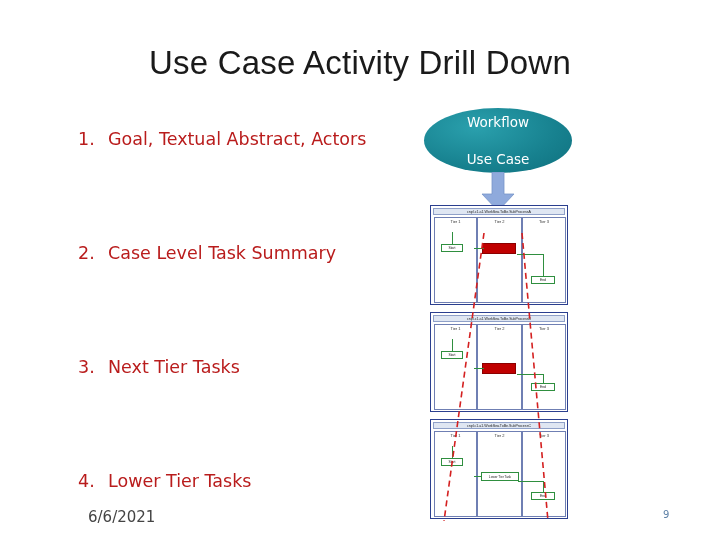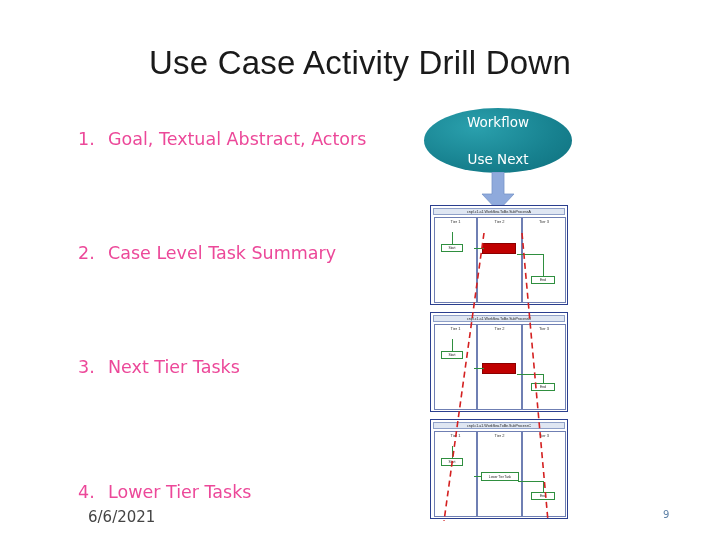--- a/index.html
+++ b/index.html
@@ -27,32 +27,32 @@
     font-weight: 400;
     letter-spacing: 0.2px;
     font-family: Liberation Sans, sans-serif;
   }
 
   
   .bullet {
     position: absolute;
     left: 78px;
     font-size: 17.5px;
-    color: #ec4899;
+    color: #b91c1c;
     white-space: nowrap;
     font-family: "DejaVu Sans", sans-serif;
   }
   .bullet .num {
     display: inline-block;
     width: 30px;
   }
   #bullet-1 { top: 129px; }
   #bullet-2 { top: 243px; }
   #bullet-3 { top: 357px; }
-  #bullet-4 { top: 482px; }
+  #bullet-4 { top: 471px; }
 
   
   #workflow-ellipse {
     position: absolute;
     left: 424px;
     top: 108px;
     width: 148px;
     height: 65px;
     border-radius: 50%;
     background: #1e8a99;
@@ -209,21 +209,21 @@
 </div>
 <div class="bullet" id="bullet-3">
   <span class="num">3.</span><span>Next Tier Tasks</span>
 </div>
 <div class="bullet" id="bullet-4">
   <span class="num">4.</span><span>Lower Tier Tasks</span>
 </div>
 
 <div id="workflow-ellipse">
   <span>Workflow</span>
-  <span>Use Next</span>
+  <span>Use Case</span>
 </div>
 
 <svg id="down-arrow" viewBox="0 0 34 40">
   <polygon points="11,0 23,0 23,22 33,22 17,39 1,22 11,22" fill="#8faadc" stroke="#7795c8" stroke-width="0.8"></polygon>
 </svg>
 
 <div id="diagram-stack">
 
   <div class="diagram-panel" id="panel-1">
     <div class="panel-header">cnpl.c1.a1.Workflow.ToBe.SubProcessA</div>

